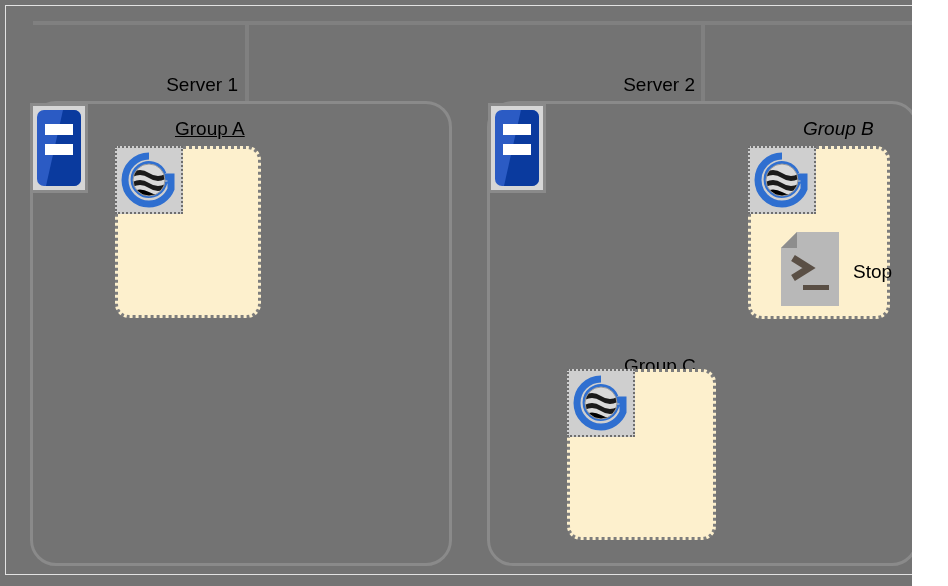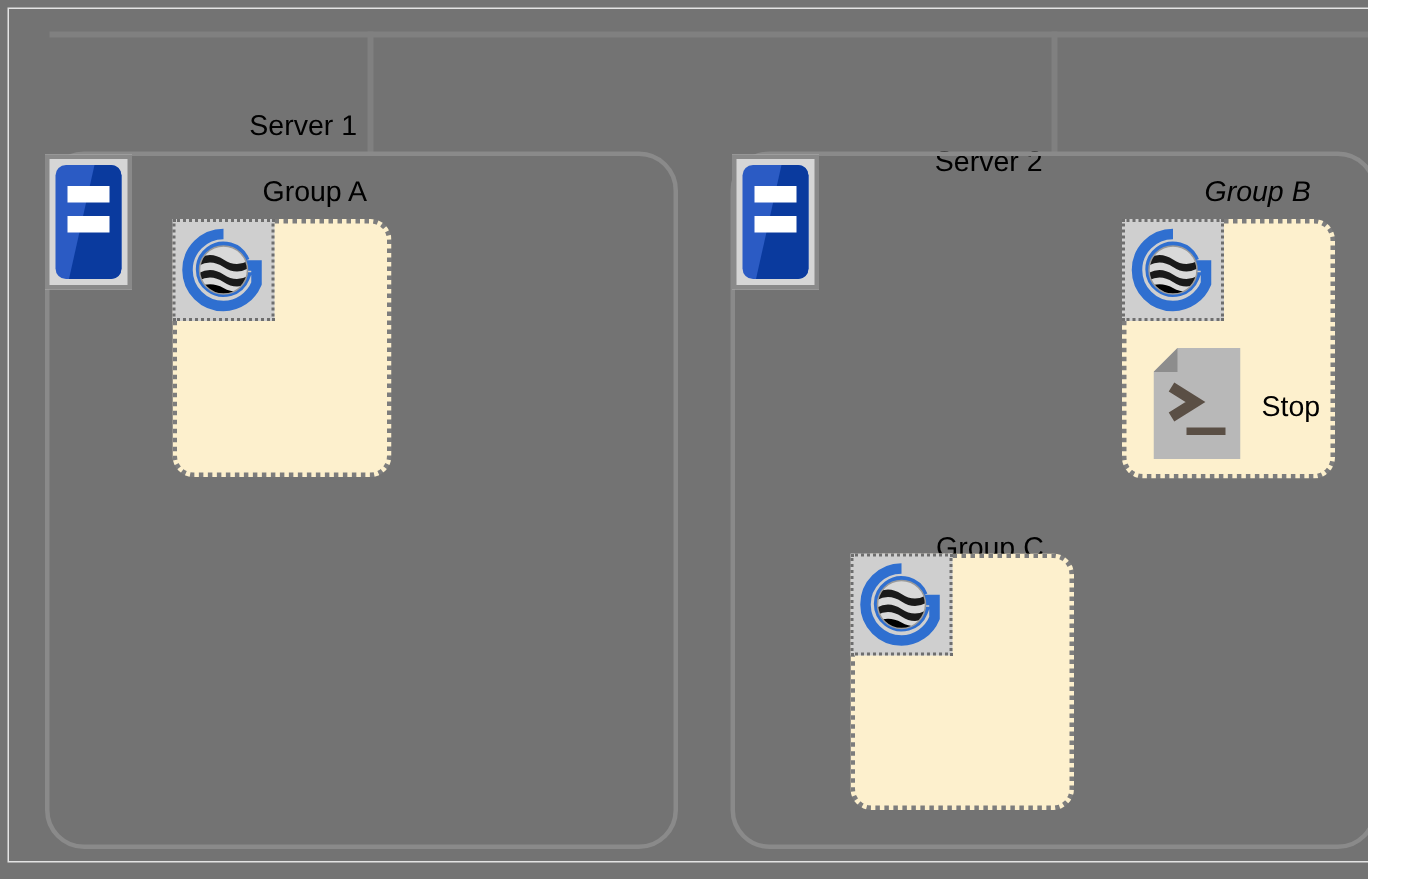--- a/index.html
+++ b/index.html
@@ -64,21 +64,21 @@
 
   .server-label {
     position: absolute;
     font-size: 19px;
     color: #000000;
     white-space: nowrap;
     text-align: right;
     line-height: 1;
   }
   #server-label-1 { left: 60px;  top: 75px; width: 178px; }
-  #server-label-2 { left: 520px; top: 75px; width: 175px; margin-top: 24px; }
+  #server-label-2 { left: 520px; top: 75px; width: 175px; }
 
   
   .server-icon {
     position: absolute;
     width: 58px;
     height: 90px;
     background: #d6d6d6;
     border: 3px solid #8a8a8a;
     box-sizing: border-box;
     padding: 0;
@@ -99,21 +99,21 @@
   #group-box-b { left: 748px; top: 146px; width: 142px; height: 173px; }
   #group-box-c { left: 567px; top: 369px; width: 149px; height: 171px; }
 
   .group-label {
     position: absolute;
     font-size: 19px;
     color: #000000;
     white-space: nowrap;
     line-height: 1;
   }
-  #group-label-a { left: 175px; top: 119px; }
+  #group-label-a { left: 175px; top: 119px; text-decoration: underline; }
   #group-label-b { left: 803px; top: 119px; font-style: italic; }
   #group-label-c { left: 624px; top: 356px; }
 
   
   .app-icon {
     position: absolute;
     width: 68px;
     height: 68px;
     background: #cfcfcf;
     border: 2px dotted #6e6e6e;
@@ -125,20 +125,21 @@
   #app-icon-a { left: 115px; top: 146px; }
   #app-icon-b { left: 748px; top: 146px; }
   #app-icon-c { left: 567px; top: 369px; }
   .app-icon svg { display: block; }
 
   
   .script-item {
     position: absolute;
     display: flex;
     align-items: center;
+    margin-left: 12px;
   }
   #script-item-stop { left: 769px; top: 232px; }
   .script-icon { display: block; }
   .script-label {
     font-size: 19px;
     color: #000000;
     margin-left: 14px;
     white-space: nowrap;
     line-height: 1;
   }

